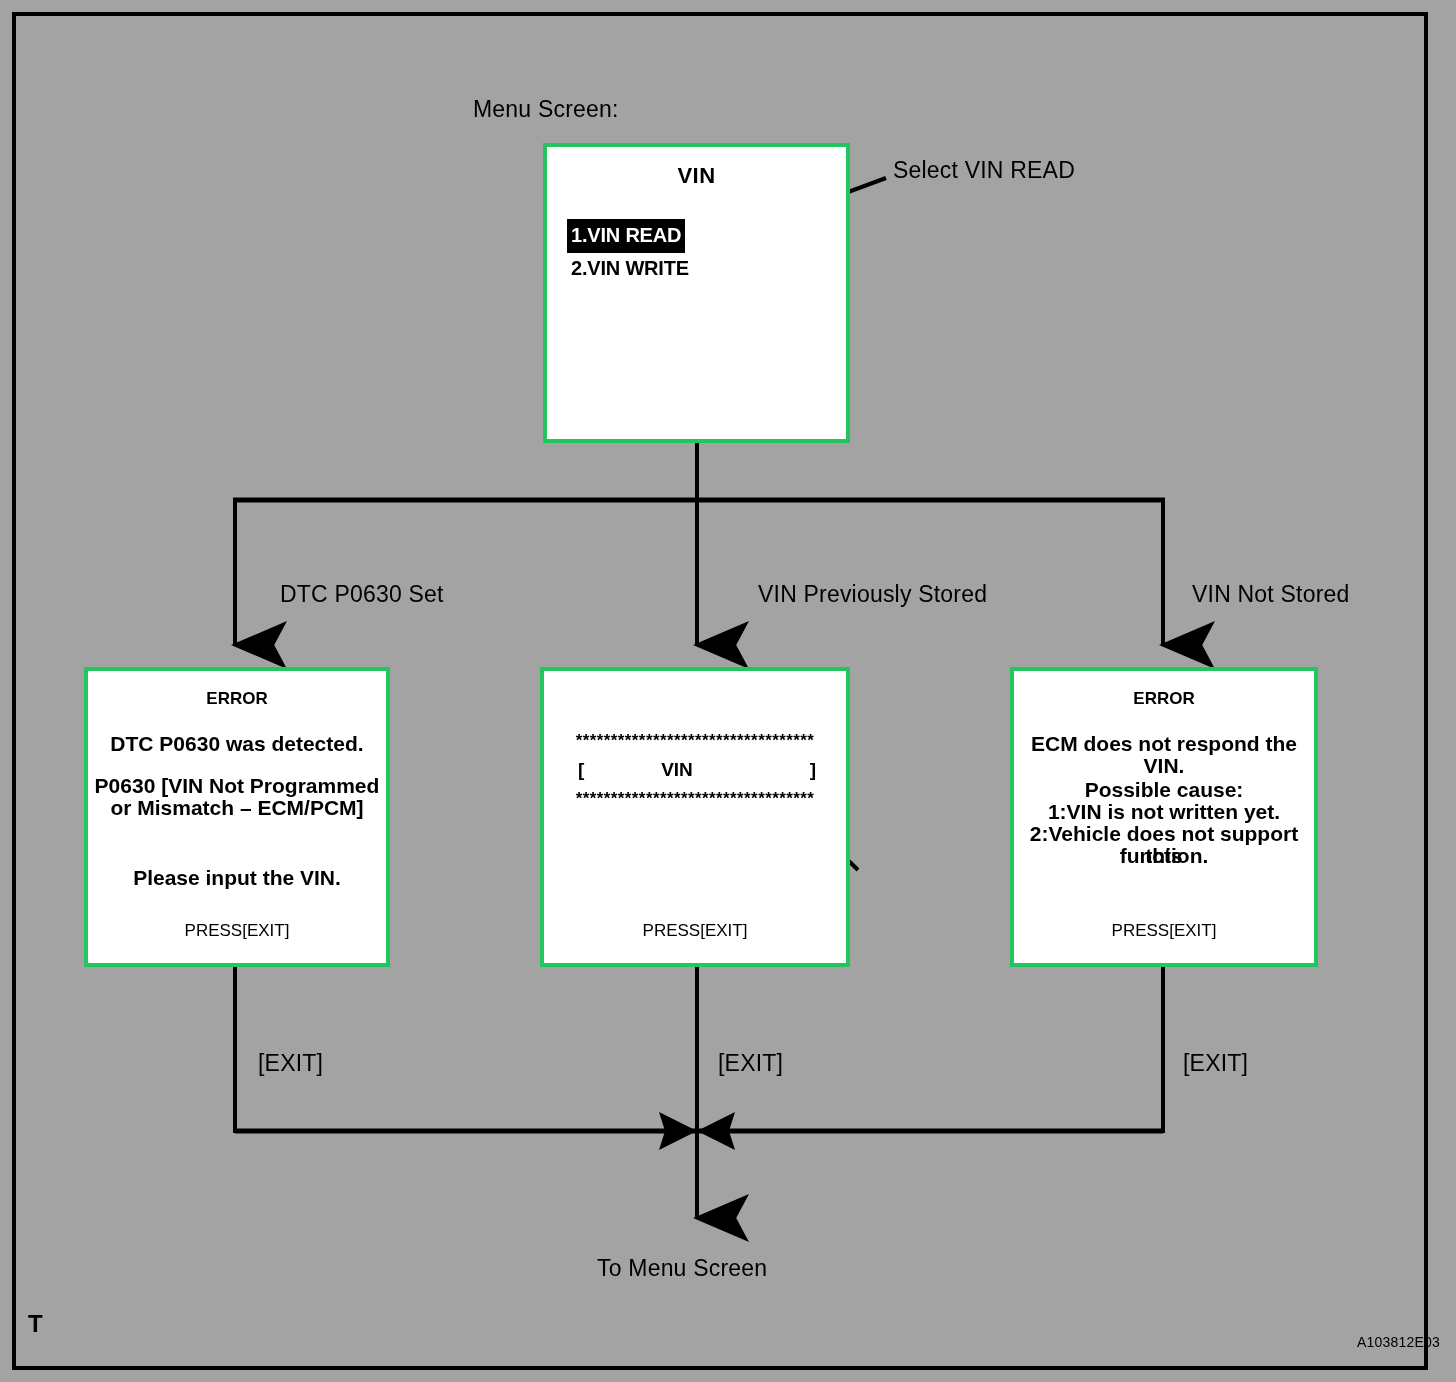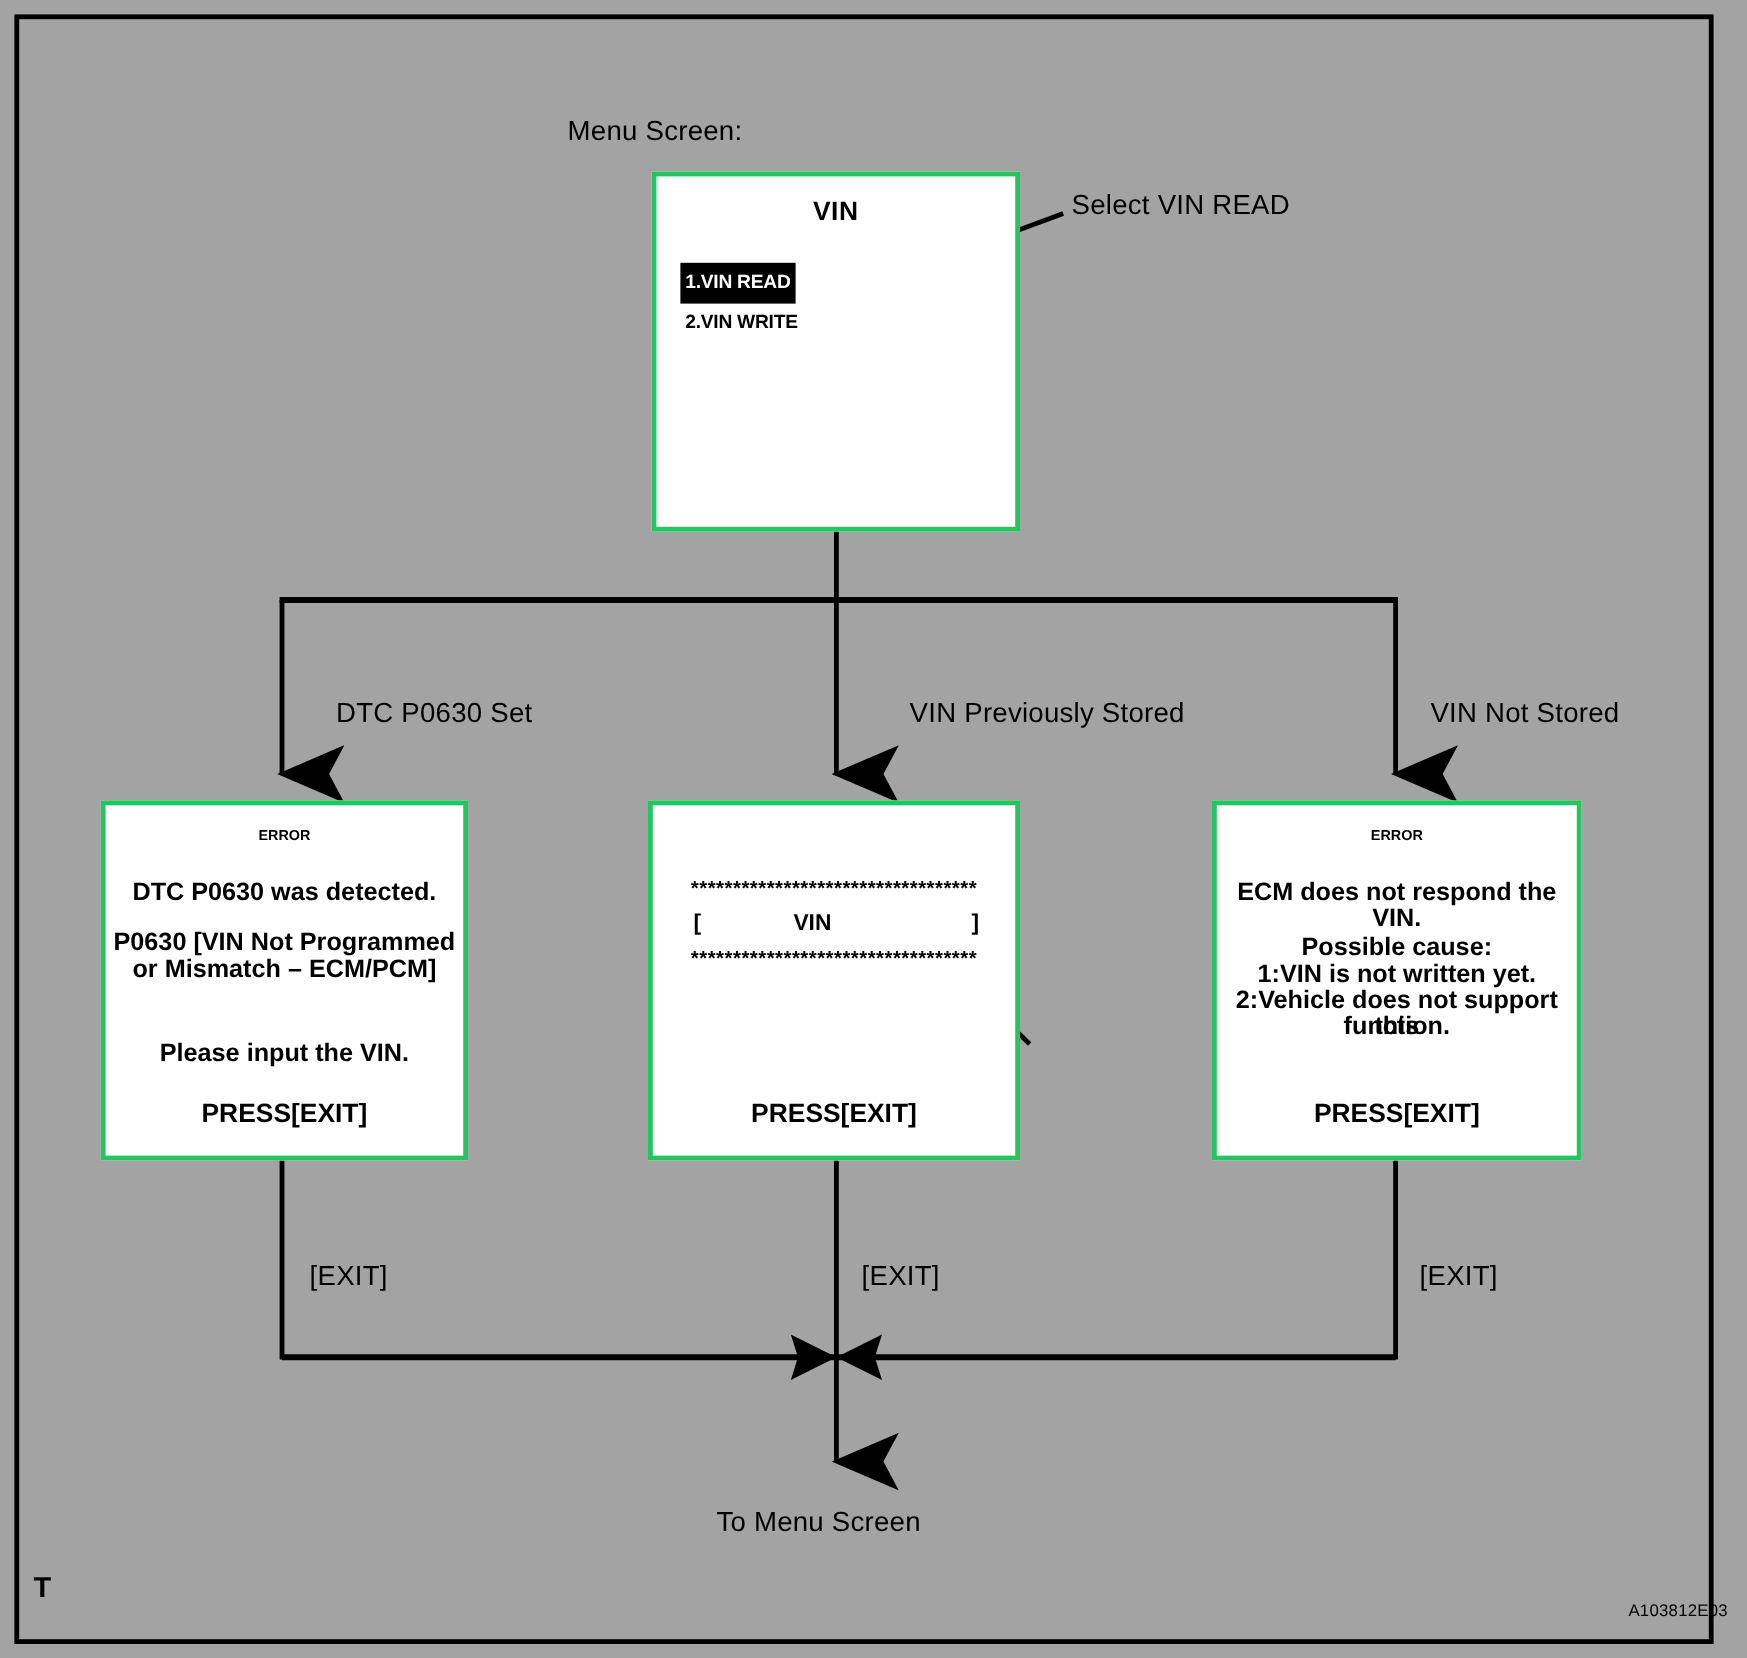--- a/index.html
+++ b/index.html
@@ -43,49 +43,49 @@
     left:0; right:0; top:16px;
     font-size:22px;
     letter-spacing:0.5px;
   }
   .menu-list{
     position:absolute;
     left:24px; top:72px;
     text-align:left;
   }
   .menu-item{
-    font-size:16px;
+    font-size:20px;
     line-height:31px;
     white-space:nowrap;
     display:inline-block;
     letter-spacing:-0.2px;
   }
   .menu-item.selected{
     background:#000;
     color:#fff;
     padding:1px 4px 2px 4px;
     margin-left:-4px;
   }
   
   #box-dtc{ left:84px;  top:667px; width:306px; height:300px;}
   #box-vin{ left:540px; top:667px; width:310px; height:300px;}
   #box-nostore{ left:1010px; top:667px; width:308px; height:300px;}
 
   .scr-head{
     position:absolute; left:0; right:0;
-    font-size:12px; font-weight:bold;
+    font-size:17px; font-weight:bold;
   }
   .scr-line{
     position:absolute; left:6px; right:6px;
     font-size:21px; font-weight:bold;
     line-height:22px;
   }
   .scr-press{
     position:absolute; left:0; right:0; bottom:22px;
-    font-size:22px; font-weight:bold;
+    font-size:17px; font-weight:normal;
   }
   .stars{
     position:absolute; left:6px; right:6px;
     font-size:17px; font-weight:bold;
     letter-spacing:0.4px;
     overflow:hidden; white-space:nowrap;
   }
   .vinrow{
     position:absolute; left:34px; right:30px;
     display:flex; justify-content:space-between; align-items:center;

